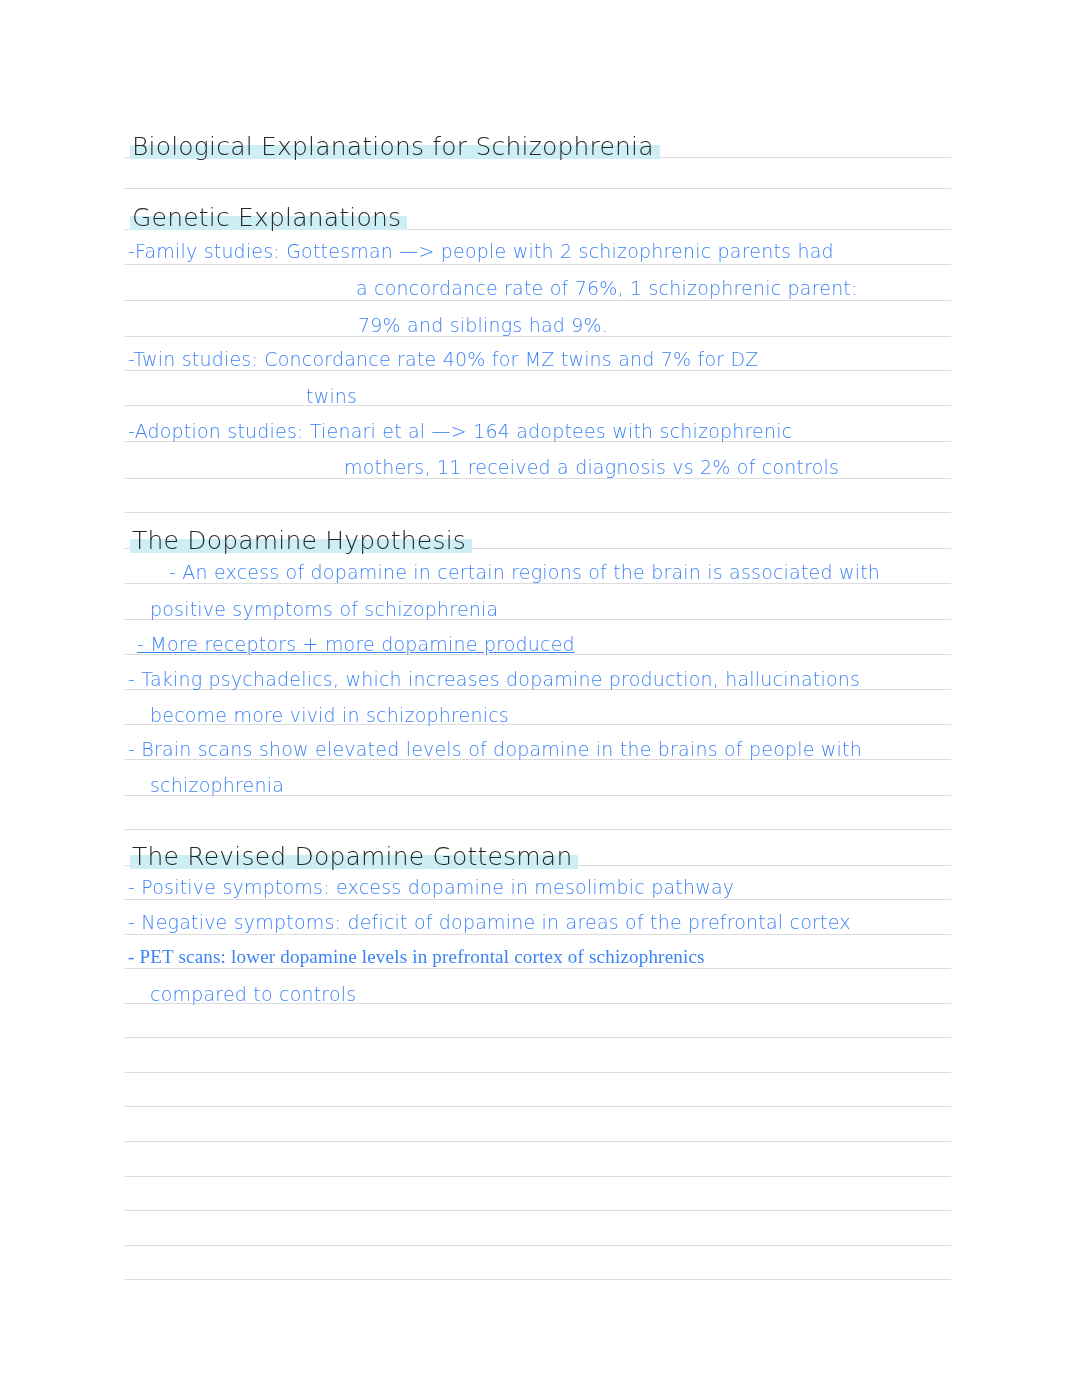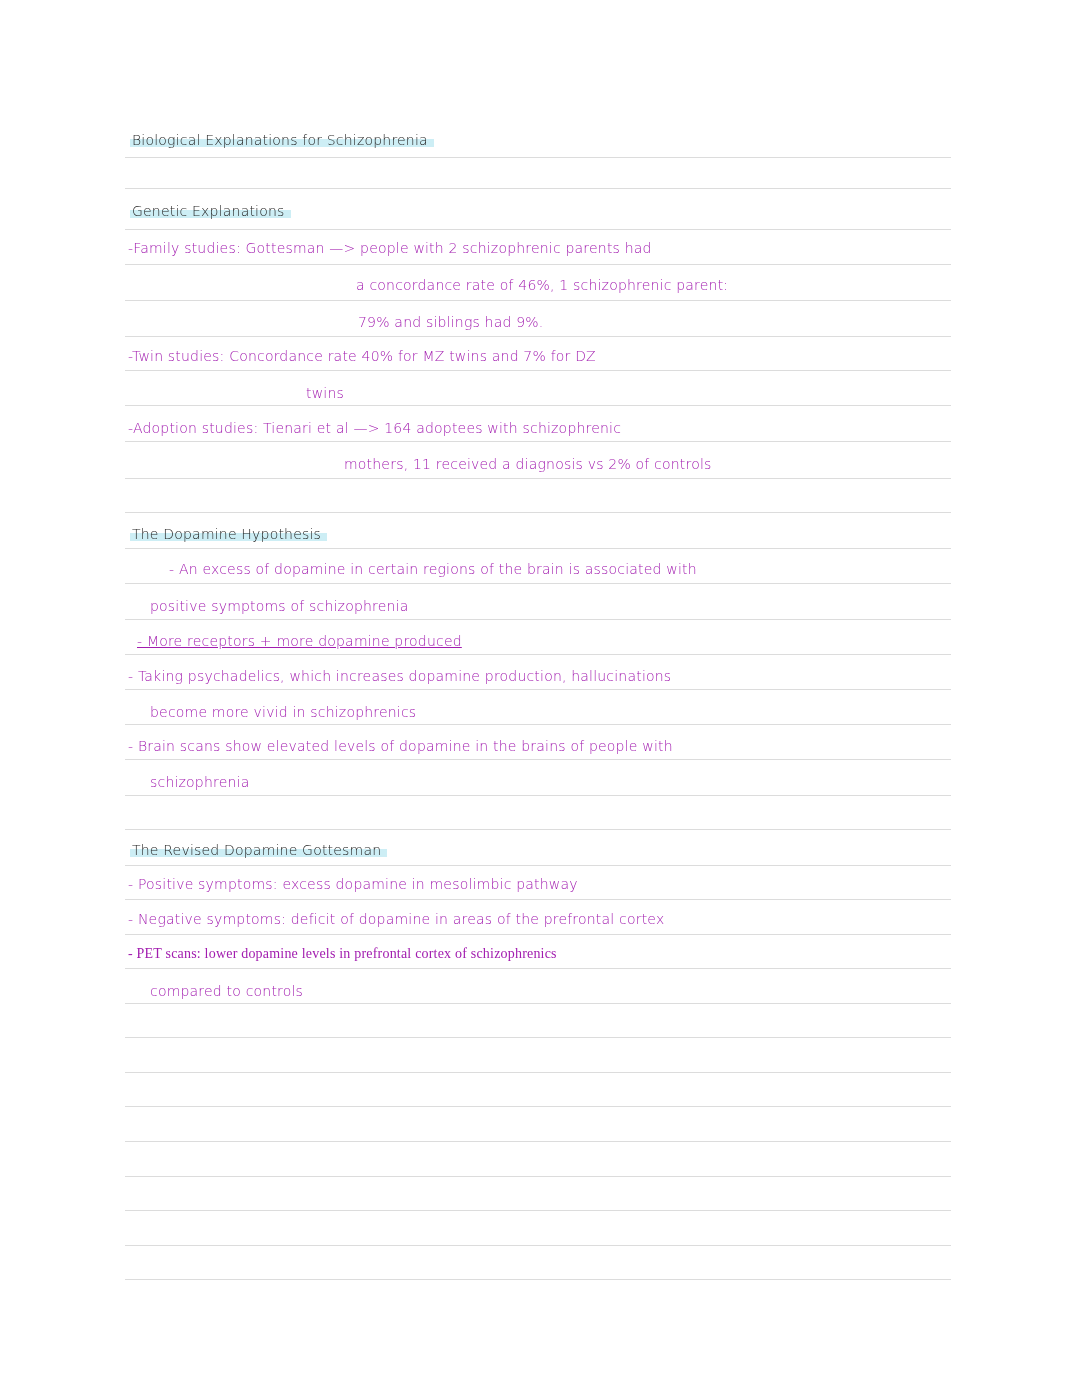--- a/index.html
+++ b/index.html
@@ -13,28 +13,28 @@
   }
   .page {
     position: absolute; left: 0; top: 0; width: 1080px; height: 1397px;
   }
   .rule {
     position: absolute; left: 125px; width: 826px; height: 1px;
     background: #dcdcdc;
   }
   .line {
     position: absolute;
-    font-size: 14px;
+    font-size: 19px;
     letter-spacing: 0.2px;
     white-space: nowrap;
-    color: #a21caf;
+    color: #3b82f6;
     font-weight: 300;
   }
   .heading {
-    font-size: 14px;
+    font-size: 25px;
     color: #262626;
   }
   .hl {
     background: linear-gradient(to bottom, transparent 45%, #cdeef5 45%, #cdeef5 92%, transparent 92%);
     padding: 0 6px 0 2px;
   }
 </style>
 </head>
 <body>
 
@@ -75,21 +75,21 @@
   <div class="rule" style="top:1279px"></div>
 
   <div class="line heading" style="left:130px; top:132px;">
     <span class="hl">Biological Explanations for Schizophrenia</span>
   </div>
 
   <div class="line heading" style="left:130px; top:203px;">
     <span class="hl">Genetic Explanations</span>
   </div>
   <div class="line" style="left:128px; top:240px;">-Family studies: Gottesman —&gt; people with 2 schizophrenic parents had</div>
-  <div class="line" style="left:356px; top:277px;">a concordance rate of 46%, 1 schizophrenic parent:</div>
+  <div class="line" style="left:356px; top:277px;">a concordance rate of 76%, 1 schizophrenic parent:</div>
   <div class="line" style="left:358px; top:314px;">79% and siblings had 9%.</div>
   <div class="line" style="left:128px; top:348px;">-Twin studies: Concordance rate 40% for MZ twins and 7% for DZ</div>
   <div class="line" style="left:306px; top:385px;">twins</div>
   <div class="line" style="left:128px; top:420px;">-Adoption studies: Tienari et al —&gt; 164 adoptees with schizophrenic</div>
   <div class="line" style="left:344px; top:456px;">mothers, 11 received a diagnosis vs 2% of controls</div>
 
   <div class="line heading" style="left:130px; top:526px;">
     <span class="hl">The Dopamine Hypothesis</span>
   </div>
   <div class="line" style="left:128px; top:561px;margin-left:41px;">- An excess of dopamine in certain regions of the brain is associated with</div>

